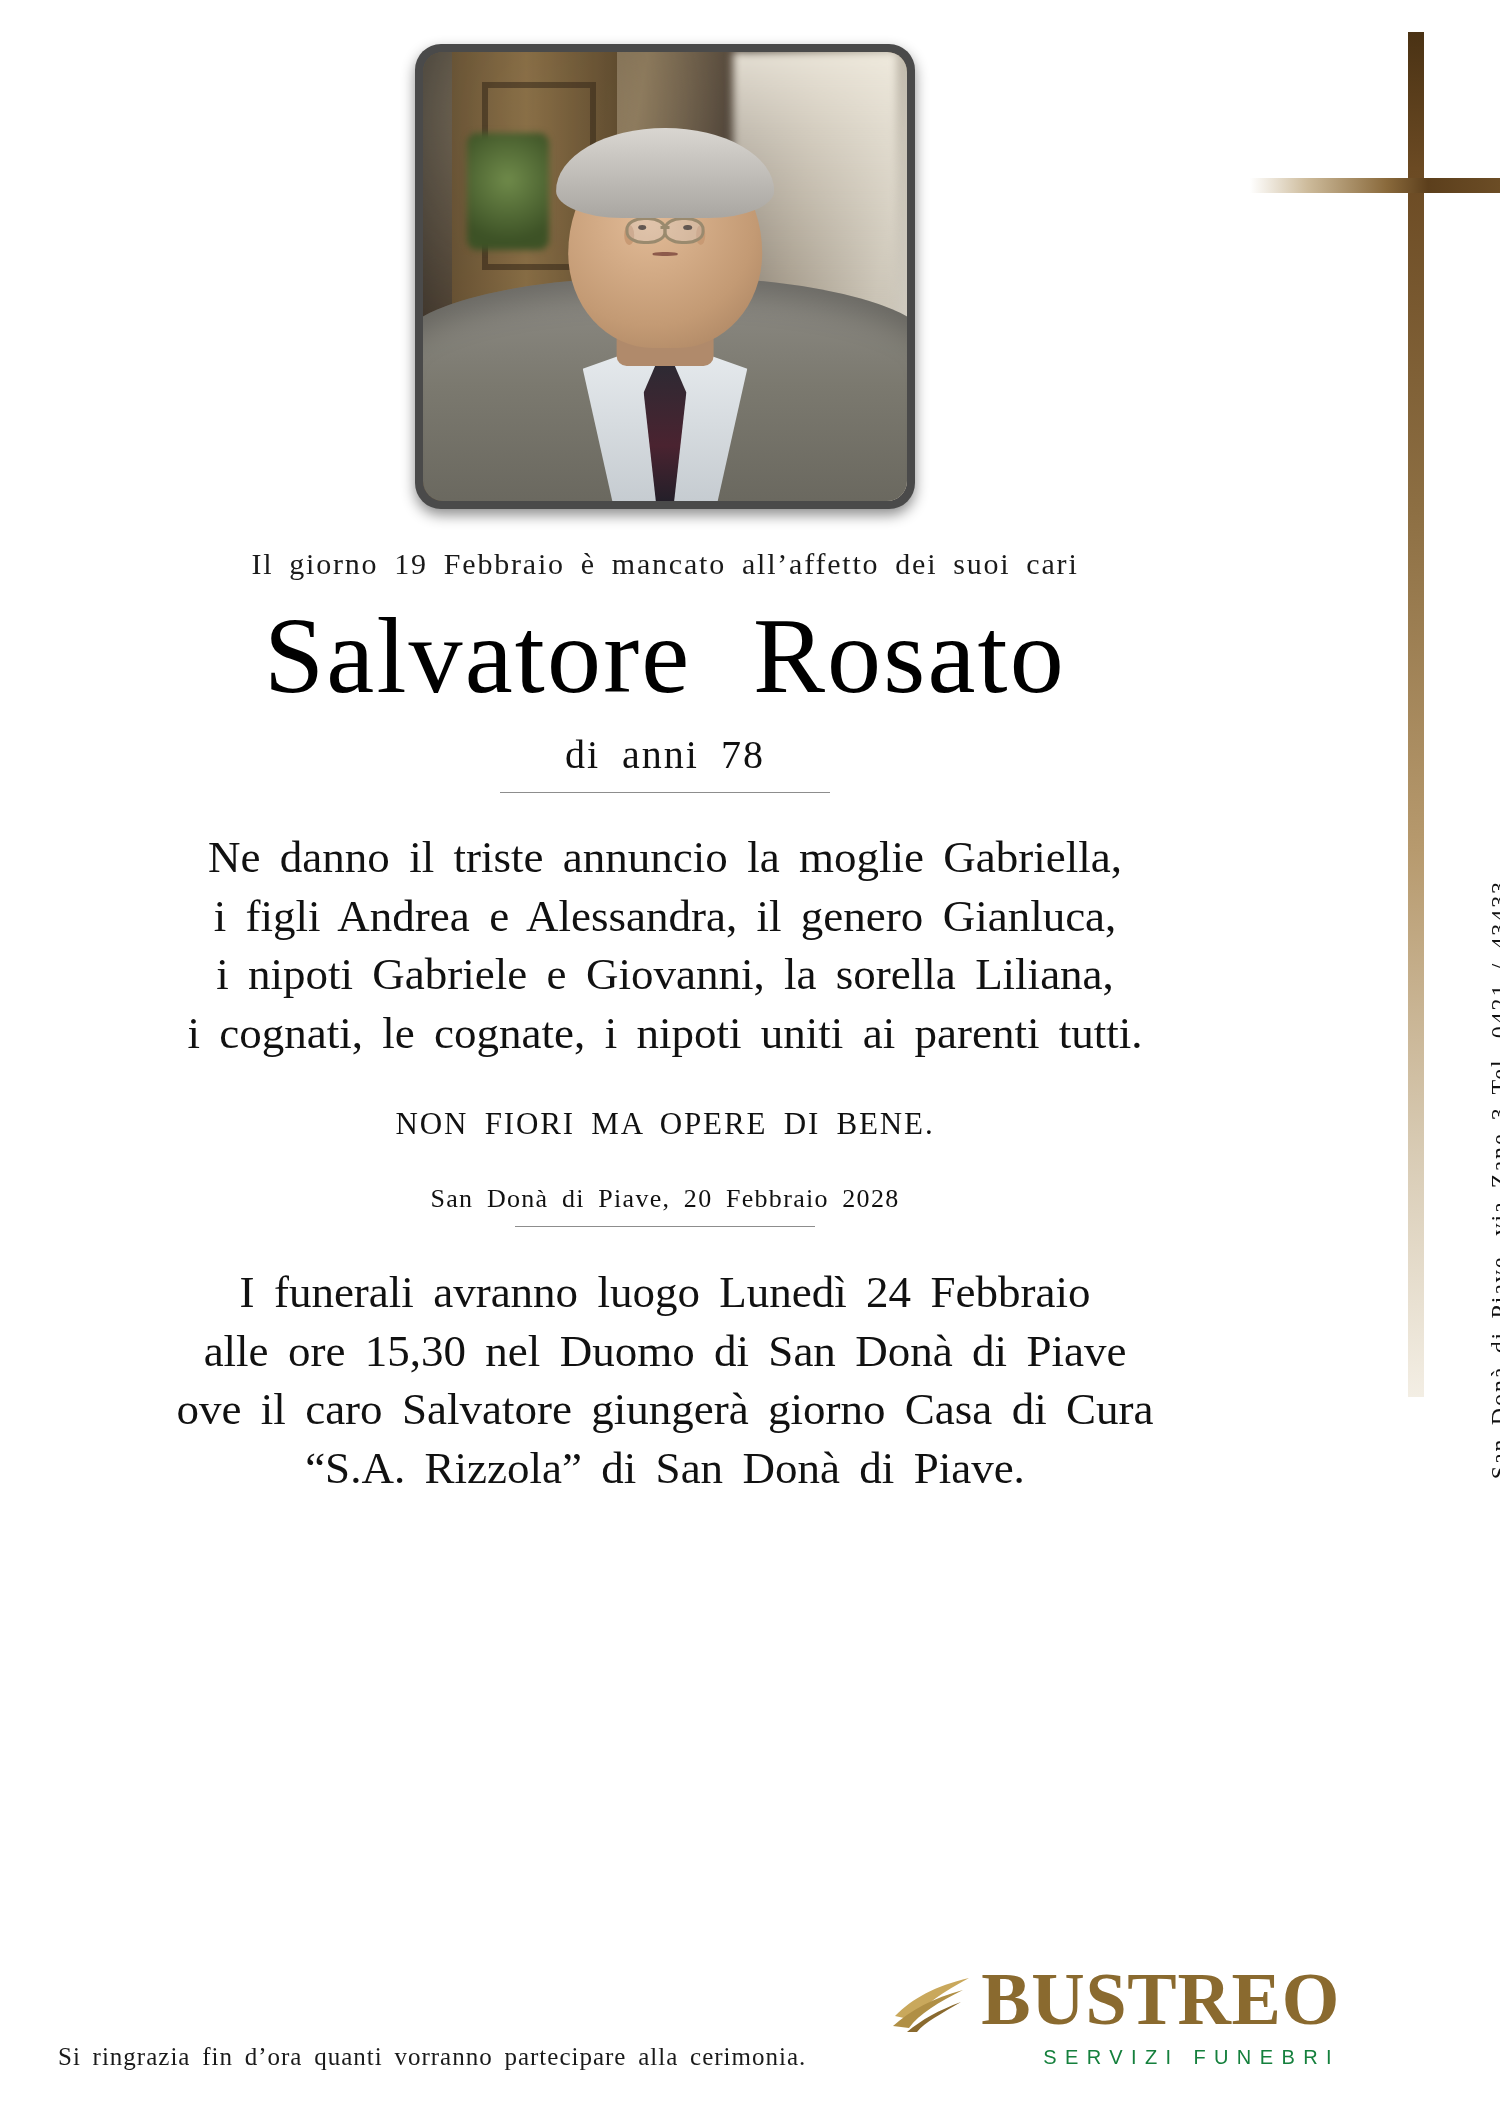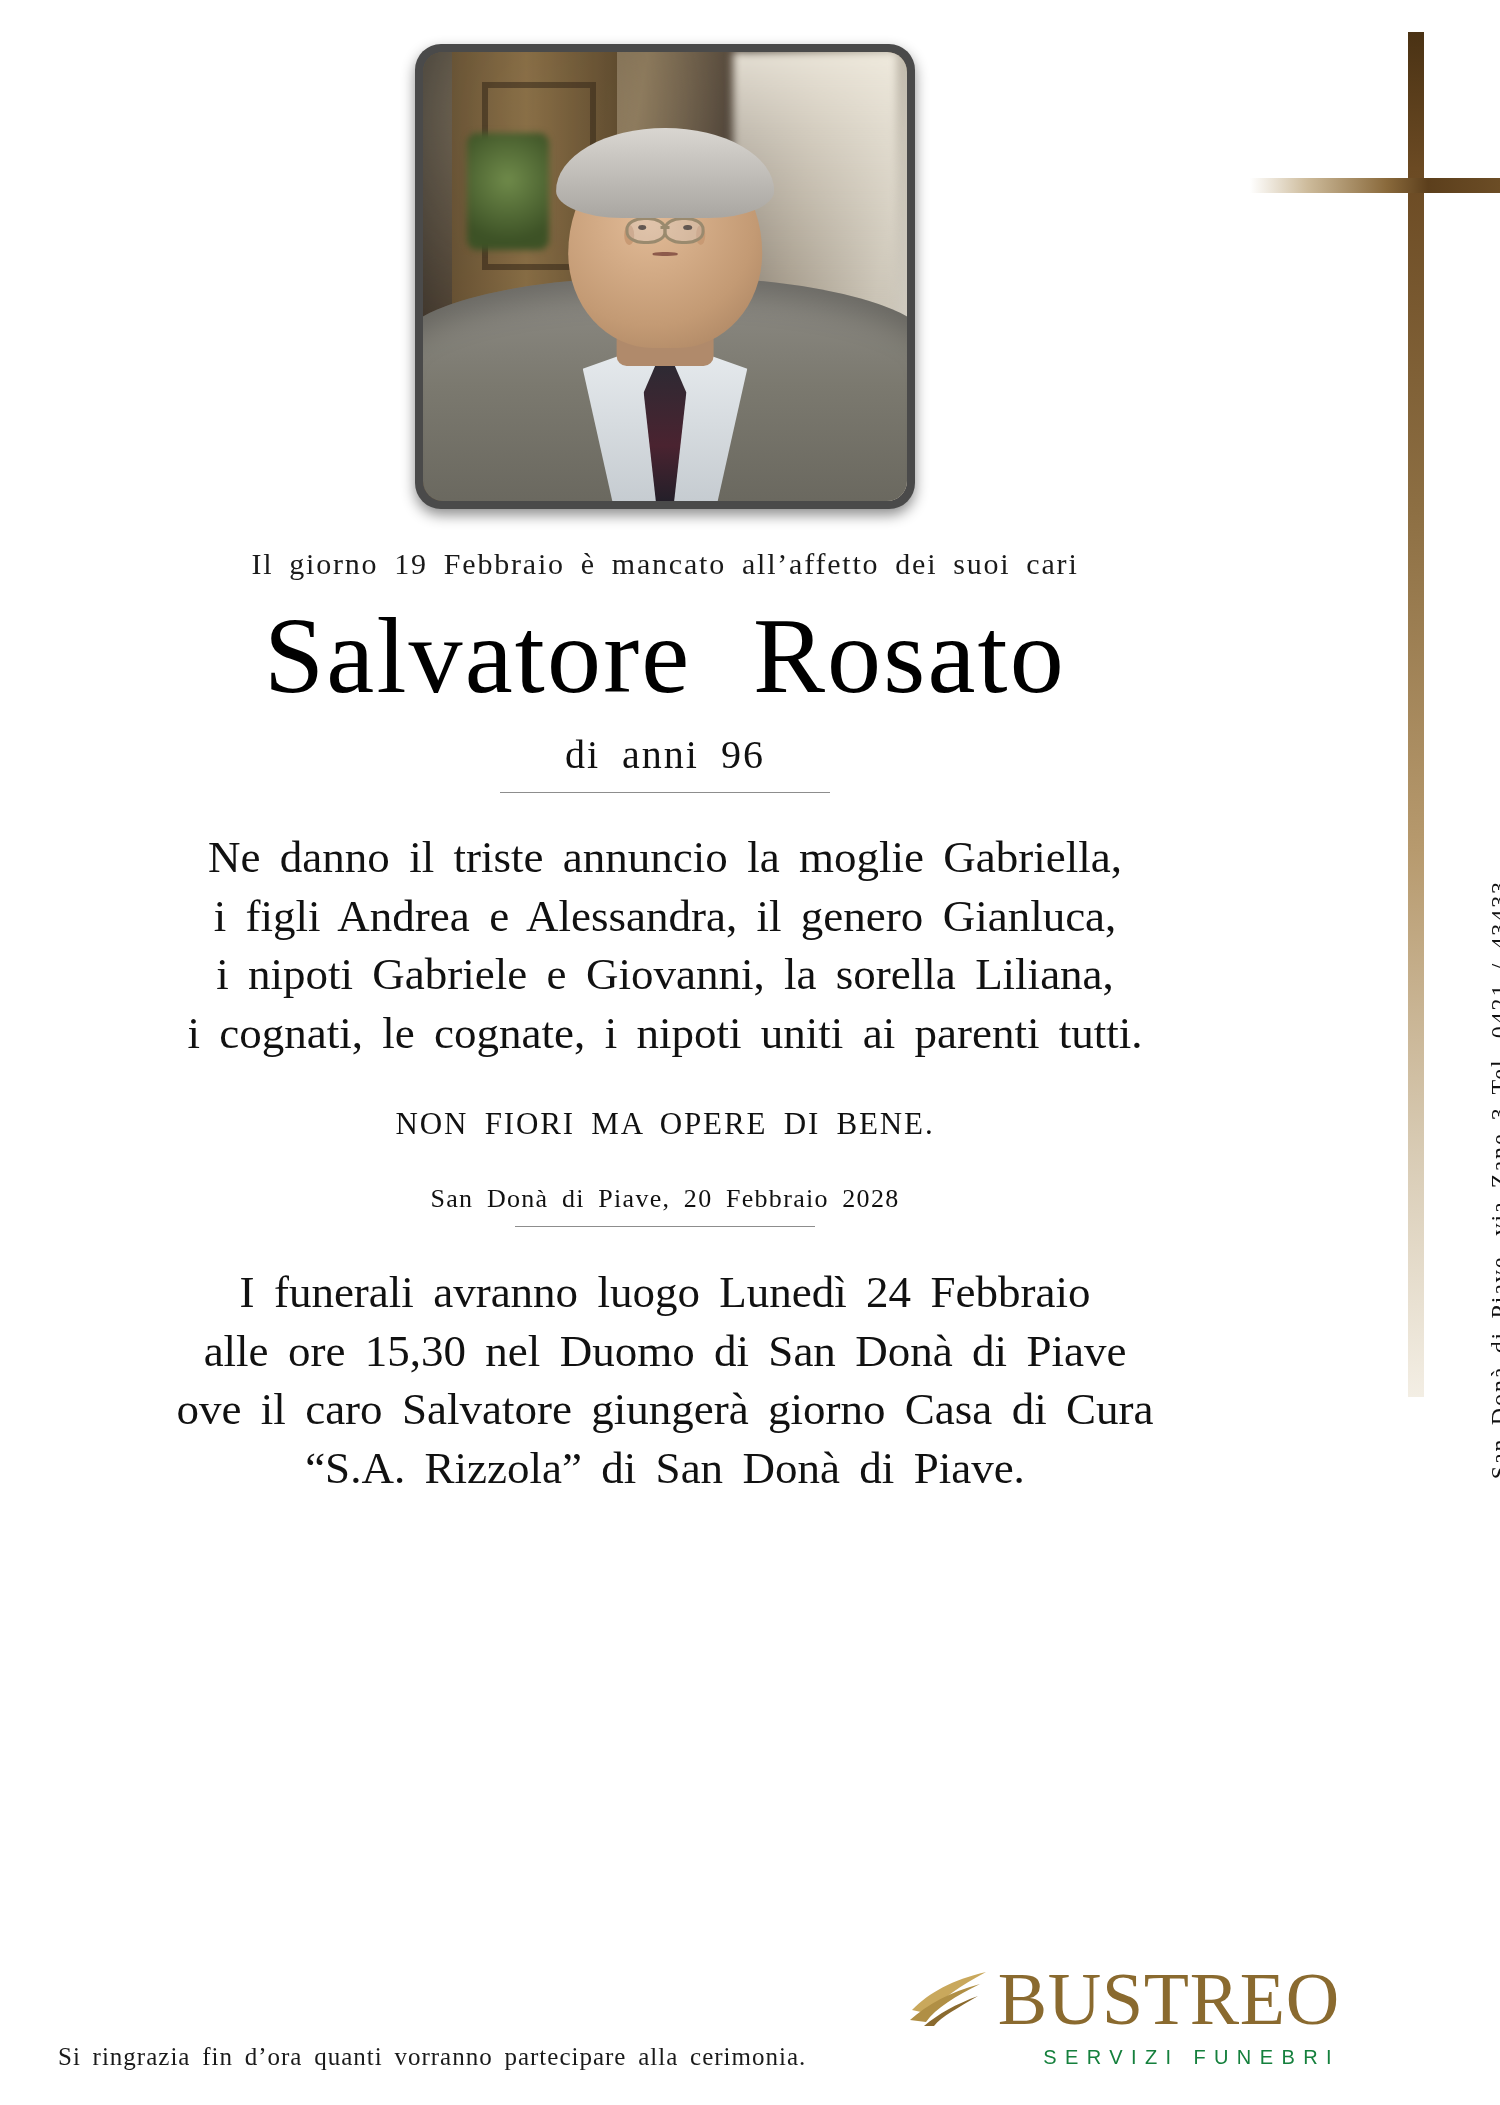--- a/index.html
+++ b/index.html
@@ -332,22 +332,23 @@
   
   .logo {
     position: absolute;
     right: 160px;
     bottom: 36px;
     text-align: right;
     color: #8a6a2f;
   }
   .logo-row {
     display: flex;
-    align-items: flex-start;
+    align-items: flex-end;
     justify-content: flex-end;
+    font-weight: bold;
   }
   .logo-wing {
     width: 84px;
     height: 64px;
     margin-right: 6px;
   }
   .logo-name {
     font-size: 74px;
     letter-spacing: 0.01em;
     line-height: 0.95;
@@ -392,21 +393,21 @@
           </div>
         </div>
         <div class="ph-hair"></div>
       </div>
     </div>
 
     <div class="line-announce">Il giorno 19 Febbraio è mancato all’affetto dei suoi cari</div>
 
     <div class="name">Salvatore  Rosato</div>
 
-    <div class="age">di anni 96</div>
+    <div class="age">di anni 78</div>
 
     <div class="rule"></div>
 
     <div class="relatives">
       <div>Ne danno il triste annuncio la moglie Gabriella,</div>
       <div>i figli Andrea e Alessandra, il genero Gianluca,</div>
       <div>i nipoti Gabriele e Giovanni, la sorella Liliana,</div>
       <div>i cognati, le cognate, i nipoti uniti ai parenti tutti.</div>
     </div>
 

